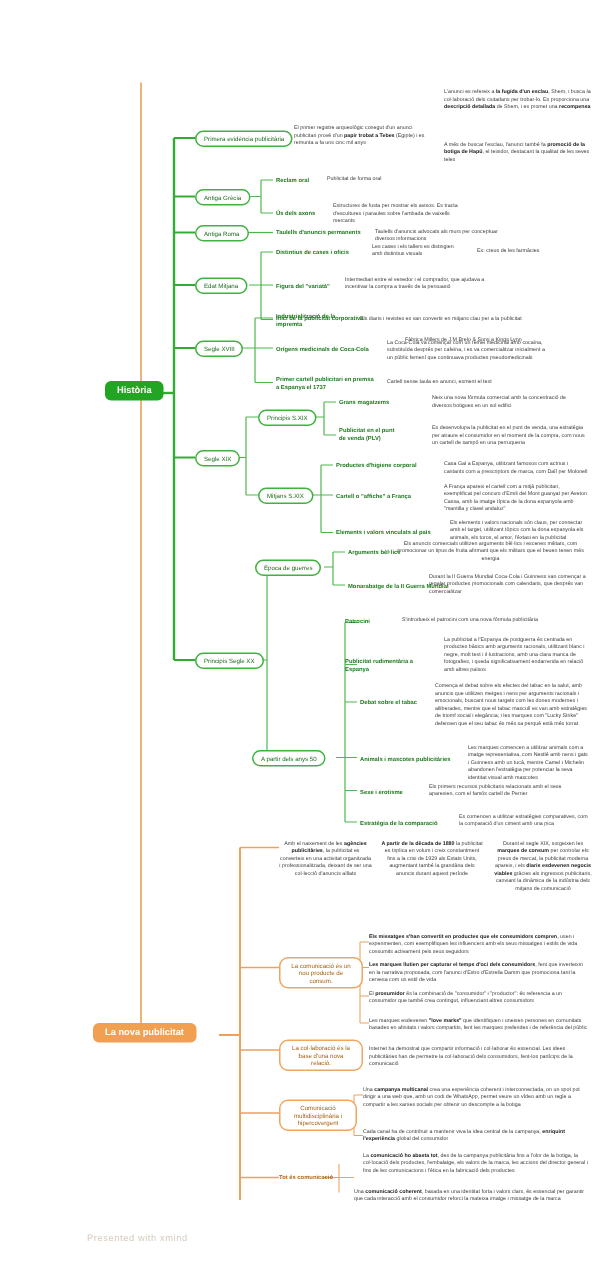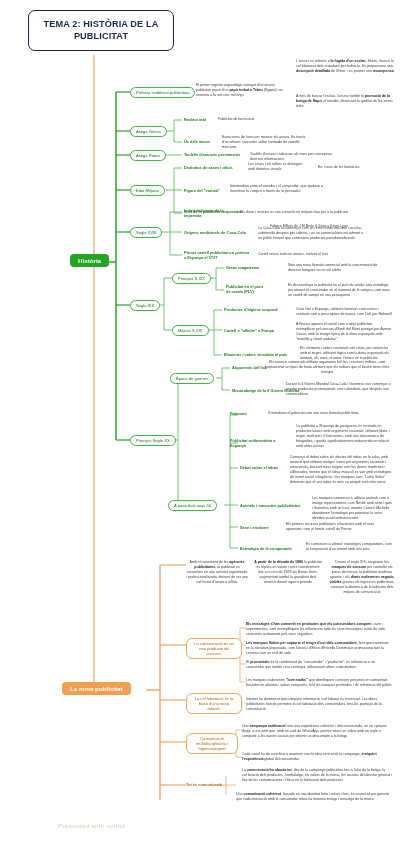--- a/index.html
+++ b/index.html
@@ -128,23 +128,20 @@
     <path d="M160,565 L186,565" stroke="#eda15a" stroke-width="1.1" fill="none"></path>
     <path d="M160,645 L186,645" stroke="#eda15a" stroke-width="1.1" fill="none"></path>
     <path d="M160,700 L186,700" stroke="#eda15a" stroke-width="1.1" fill="none"></path>
     <path d="M160,742 L186,742" stroke="#eda15a" stroke-width="1.1" fill="none"></path>
     <path d="M160,785 L186,785" stroke="#eda15a" stroke-width="1.1" fill="none"></path>
     <path d="M232,645 L240,645 M240,628 L240,682 M240,628 L246,628 M240,645 L246,645 M240,664 L246,664 M240,682 L246,682" stroke="#eda15a" stroke-width=".7" fill="none"></path>
     <path d="M228,742 L236,742 M236,730 L236,757 M236,730 L242,730 M236,757 L242,757" stroke="#eda15a" stroke-width=".7" fill="none"></path>
     <path d="M216,785 L226,785 M226,776 L226,795 M226,785 L236,785" stroke="#eda15a" stroke-width=".7" fill="none"></path>
   </svg>
 
-  <div class="root">
-    <span>TEMA 2: HISTÒRIA DE LA PUBLICITAT</span>
-  </div>
 
   <div class="l1 green" style="left:70px;top:254px;">
     <span>Història</span>
   </div>
   <div class="l1 orange" style="left:62px;top:682px;">
     <span>La nova publicitat</span>
   </div>
 
   <div class="l2 green" style="left:130px;top:87px;">
     <span>Primera evidència publicitària</span>

